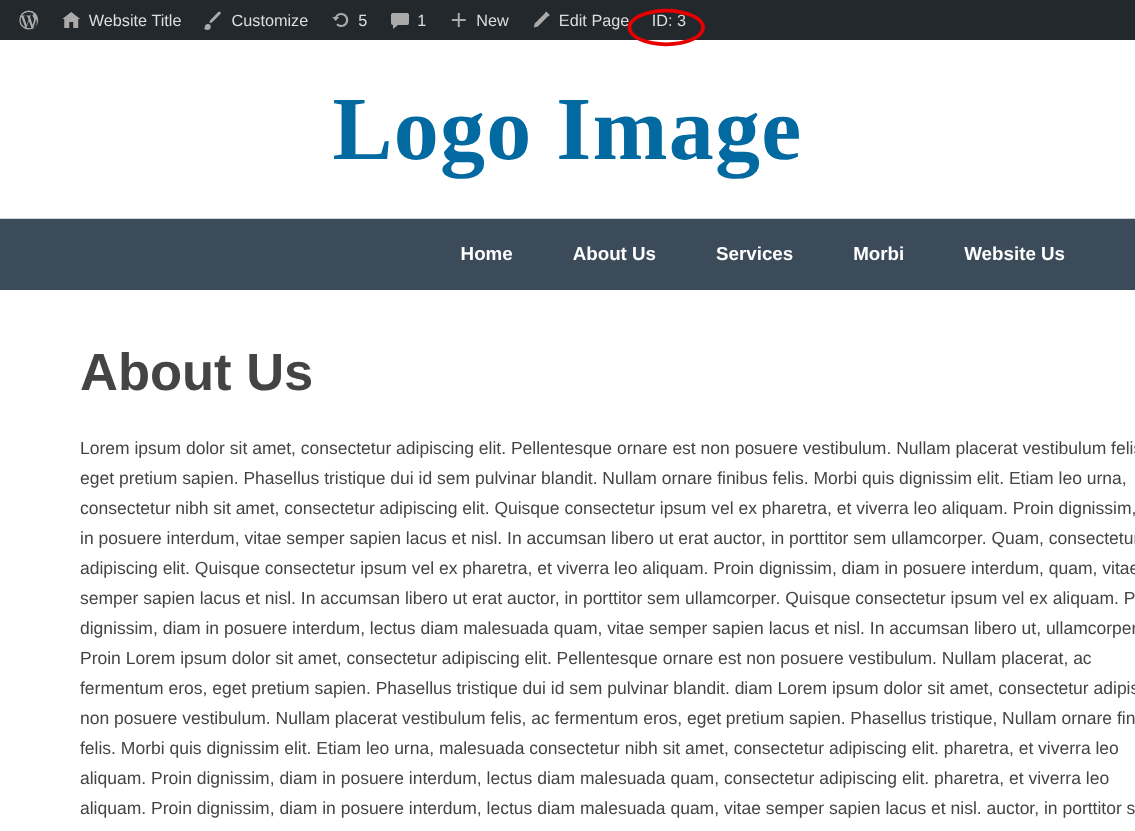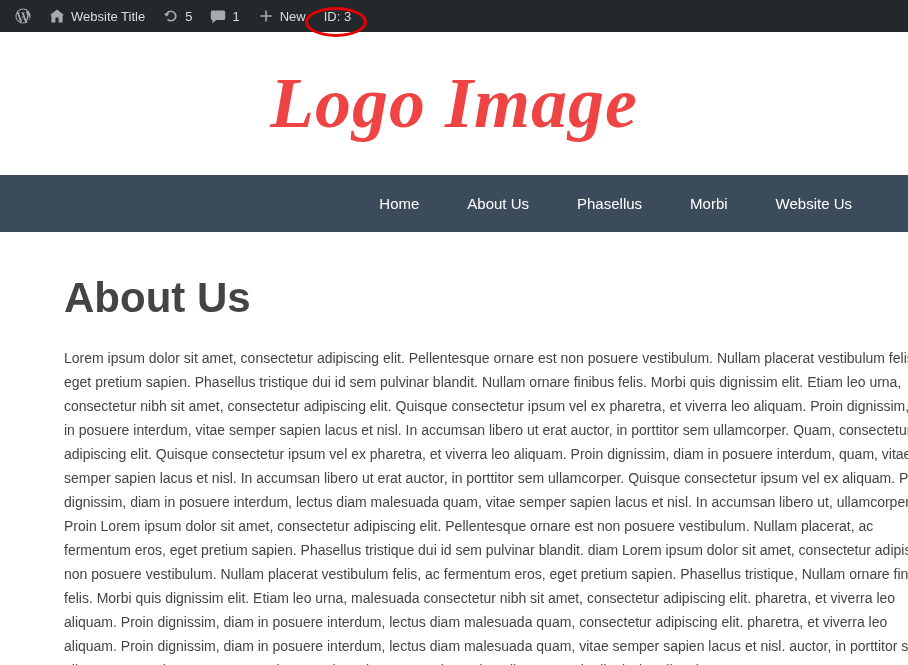--- a/index.html
+++ b/index.html
@@ -42,41 +42,40 @@
 
   
   .logo-area {
     background: #fff;
     padding: 30px 0 30px 0;
     text-align: center;
   }
   .logo-text {
     font-family: "Segoe Script", "Comic Sans MS", cursive;
     font-weight: 700;
-    font-style: italic;
     font-size: 72px;
-    color: #ef4444;
+    color: #0369a1;
     letter-spacing: 1px;
   }
 
   
   .main-nav {
     background: #3c4b5a;
     width: 100%;
   }
   .main-nav ul {
     list-style: none;
     display: flex;
     justify-content: flex-end;
     gap: 48px;
     padding: 20px 56px 20px 0;
   }
   .main-nav li {
     color: #fff;
-    font-weight: 400;
+    font-weight: 700;
     font-size: 15px;
     cursor: pointer;
   }
 
   
   .page-body { padding: 42px 0 0 64px; }
   .page-title {
     font-family: Verdana, Geneva, sans-serif;
     font-size: 42px;
     font-weight: 700;
@@ -105,20 +104,28 @@
     <span class="icon">
       <svg viewBox="0 0 20 20">
           <path d="M10 2 1 9h2v9h5v-6h4v6h5V9h2z"></path>
         </svg>
     </span>
     <span>Website Title</span>
   </div>
   <div class="ab-item">
     <span class="icon">
       <svg viewBox="0 0 20 20">
+          <path d="M14.5 2a1.5 1.5 0 0 1 2.12 2.12L8.5 12.24l-3 1 1-3zM4 14c-1.66 0-3 1.34-3 3 0 .35.07.68.18 1C.47 18 0 18 0 18c.63 1.21 2.07 2 3.5 2A3.5 3.5 0 0 0 7 16.5 2.5 2.5 0 0 0 4 14z"></path>
+        </svg>
+    </span>
+    <span>Customize</span>
+  </div>
+  <div class="ab-item">
+    <span class="icon">
+      <svg viewBox="0 0 20 20">
           <path d="M10 3a7 7 0 0 0-6.32 4H1l3.5 4L8 7H5.76A5 5 0 1 1 10 15a4.93 4.93 0 0 1-3.54-1.46l-1.42 1.42A7 7 0 1 0 10 3z"></path>
         </svg>
     </span>
     <span>5</span>
   </div>
   <div class="ab-item">
     <span class="icon">
       <svg viewBox="0 0 20 20">
           <path d="M3 3h14a2 2 0 0 1 2 2v8a2 2 0 0 1-2 2H8l-5 4v-4H3a2 2 0 0 1-2-2V5a2 2 0 0 1 2-2z"></path>
         </svg>
@@ -126,35 +133,43 @@
     <span>1</span>
   </div>
   <div class="ab-item">
     <span class="icon">
       <svg viewBox="0 0 20 20">
           <path d="M9 3h2v6h6v2h-6v6H9v-6H3V9h6z"></path>
         </svg>
     </span>
     <span>New</span>
   </div>
+  <div class="ab-item">
+    <span class="icon">
+      <svg viewBox="0 0 20 20">
+          <path d="M13.89 3 17 6.11 6.61 16.5l-4.11 1 1-4.11zM15 1.5 18.5 5l-1.39 1.39L13.61 2.89z"></path>
+        </svg>
+    </span>
+    <span>Edit Page</span>
+  </div>
   <div class="ab-item ab-id">
     <span>ID: 3</span>
     <span class="circle-highlight"></span>
   </div>
 </div>
 
 <div class="logo-area">
   <span class="logo-text">Logo Image</span>
 </div>
 
 <nav class="main-nav">
   <ul>
     <li>Home</li>
     <li>About Us</li>
-    <li>Phasellus</li>
+    <li>Services</li>
     <li>Morbi</li>
     <li>Website Us</li>
   </ul>
 </nav>
 
 <div class="page-body">
   <h1 class="page-title">About Us</h1>
   <p class="content">Lorem ipsum dolor sit amet, consectetur adipiscing elit. Pellentesque ornare est non posuere vestibulum. Nullam placerat vestibulum felis, eget pretium sapien. Phasellus tristique dui id sem pulvinar blandit. Nullam ornare finibus felis. Morbi quis dignissim elit. Etiam leo urna, consectetur nibh sit amet, consectetur adipiscing elit. Quisque consectetur ipsum vel ex pharetra, et viverra leo aliquam. Proin dignissim, diam in posuere interdum, vitae semper sapien lacus et nisl. In accumsan libero ut erat auctor, in porttitor sem ullamcorper. Quam, consectetur adipiscing elit. Quisque consectetur ipsum vel ex pharetra, et viverra leo aliquam. Proin dignissim, diam in posuere interdum, quam, vitae semper sapien lacus et nisl. In accumsan libero ut erat auctor, in porttitor sem ullamcorper. Quisque consectetur ipsum vel ex aliquam. Proin dignissim, diam in posuere interdum, lectus diam malesuada quam, vitae semper sapien lacus et nisl. In accumsan libero ut, ullamcorper. Proin Lorem ipsum dolor sit amet, consectetur adipiscing elit. Pellentesque ornare est non posuere vestibulum. Nullam placerat, ac fermentum eros, eget pretium sapien. Phasellus tristique dui id sem pulvinar blandit. diam Lorem ipsum dolor sit amet, consectetur adipiscing, non posuere vestibulum. Nullam placerat vestibulum felis, ac fermentum eros, eget pretium sapien. Phasellus tristique, Nullam ornare finibus felis. Morbi quis dignissim elit. Etiam leo urna, malesuada consectetur nibh sit amet, consectetur adipiscing elit. pharetra, et viverra leo aliquam. Proin dignissim, diam in posuere interdum, lectus diam malesuada quam, consectetur adipiscing elit. pharetra, et viverra leo aliquam. Proin dignissim, diam in posuere interdum, lectus diam malesuada quam, vitae semper sapien lacus et nisl. auctor, in porttitor sem ullamcorper. Quisque consectetur ipsum vel ex pharetra, et viverra leo aliquam. Proin dignissim, diam in posuere.</p>
 </div>
 

